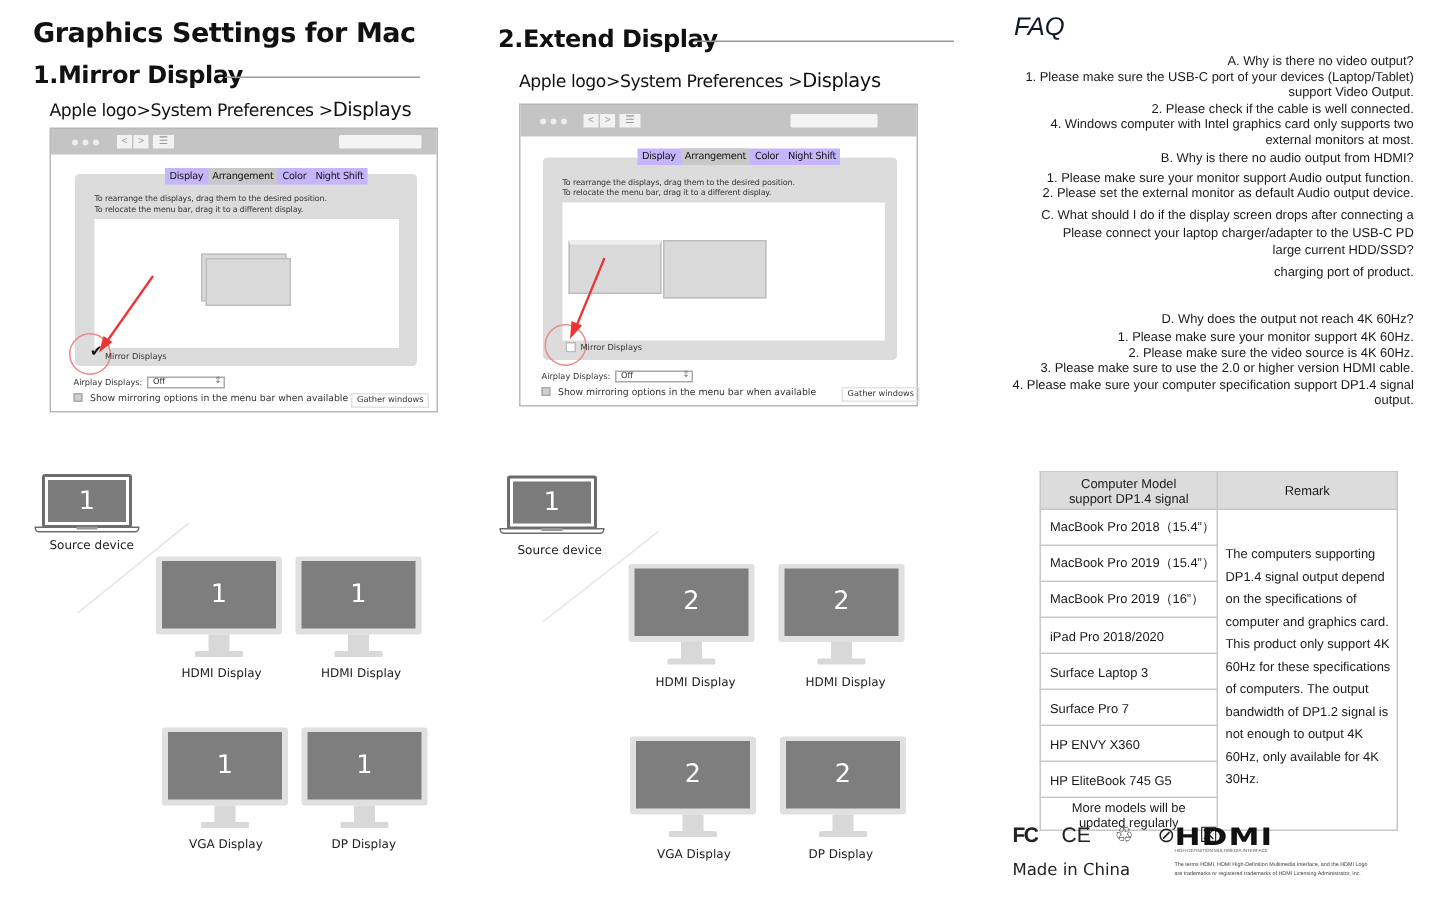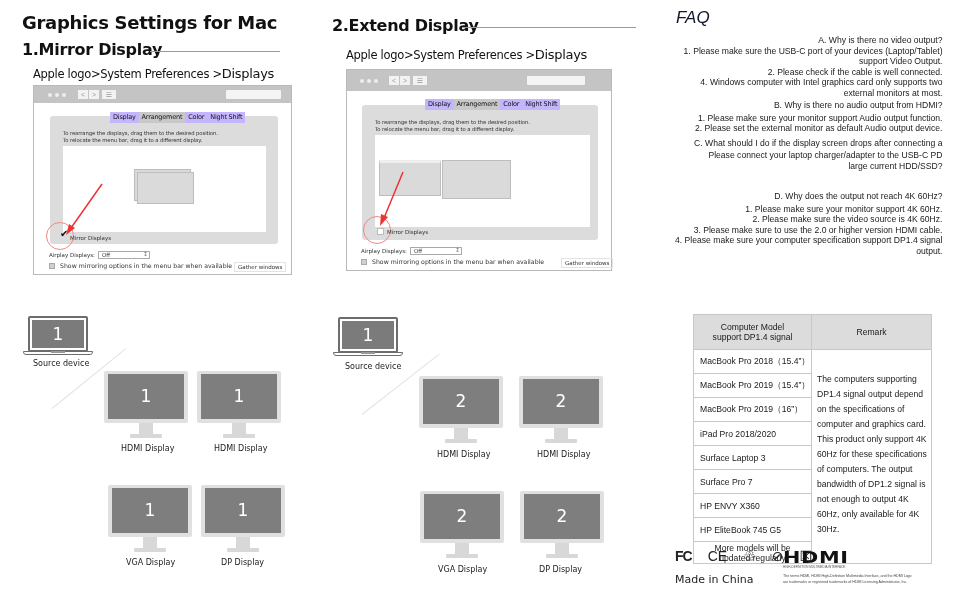--- a/index.html
+++ b/index.html
@@ -53,21 +53,21 @@
 
   
   .faq-title { left: 676px; top: 8px; font-size: 17px; color: #0f172a; font-style: italic; }
   .faq { position: absolute; left: 675px; font-size: 8.6px; line-height: 10.5px; color: #1a1a1a; white-space: nowrap; text-align: right; }
   .faq .q { margin-top: 2px; }
   .faq .ind { padding-left: 10px; }
 
   
   table.models { position: absolute; left: 693px; top: 314px; width: 239px; border-collapse: collapse; font-size: 8.6px; color: #1a1a1a; }
   table.models td, table.models th { border: 1px solid #c8c8c8; }
-  table.models th { background: #dcdcdc; font-weight: normal; text-align: center; line-height: 10px; height: 35px; }
+  table.models th { background: #dcdcdc; font-weight: normal; text-align: center; line-height: 10px; height: 25px; }
   table.models td.model { padding-left: 6px; height: 24px; width: 118px; }
   table.models td.remark { vertical-align: top; padding: 22px 4px 0 5px; line-height: 15px; white-space: normal; }
   table.models td.more { text-align: center; line-height: 10px; height: 22px; }
 
   
   .certs { position: absolute; left: 675px; top: 548px; display: flex; gap: 16px; align-items: center; font-size: 14px; color: #222; }
   .fc { font-weight: bold; font-size: 14px; letter-spacing: -1px; }
   .hdmi-logo { position: absolute; left: 783px; top: 548px; font-family: "DejaVu Sans", sans-serif; font-weight: bold; font-size: 16px; letter-spacing: 0.5px; color: #111; transform: scaleX(1.3); transform-origin: left; }
   .hdmi-tag { position: absolute; left: 783px; top: 565px; font-size: 3px; color: #555; white-space: nowrap; }
   .made { position: absolute; left: 675px; top: 573px; font-size: 11px; font-family: "DejaVu Sans", sans-serif; color: #222; }
@@ -269,20 +269,21 @@
   <div class="ind">support Video Output.</div>
   <div>2. Please check if the cable is well connected.</div>
   <div>4. Windows computer with Intel graphics card only supports two</div>
   <div class="ind">external monitors at most.</div>
   <div class="q">B. Why is there no audio output from HDMI?</div>
   <div class="q">1. Please make sure your monitor support Audio output function.</div>
   <div>2. Please set the external monitor as default Audio output device.</div>
   <div class="q" style="margin-top:4px;">C. What should I do if the display screen drops after connecting a</div>
   <div class="ind" style="margin-top:2px;">Please connect your laptop charger/adapter to the USB-C PD</div>
   <div class="ind">large current HDD/SSD?</div>
+  <div class="ind" style="margin-top:5px;">charging port of product.</div>
   <div class="q" style="margin-top:20px;">D. Why does the output not reach 4K 60Hz?</div>
   <div class="q">1. Please make sure your monitor support 4K 60Hz.</div>
   <div>2. Please make sure the video source is 4K 60Hz.</div>
   <div>3. Please make sure to use the 2.0 or higher version HDMI cable.</div>
   <div>4. Please make sure your computer specification support DP1.4 signal</div>
   <div class="ind">output.</div>
 </div>
 
 <table class="models">
   <tbody>

